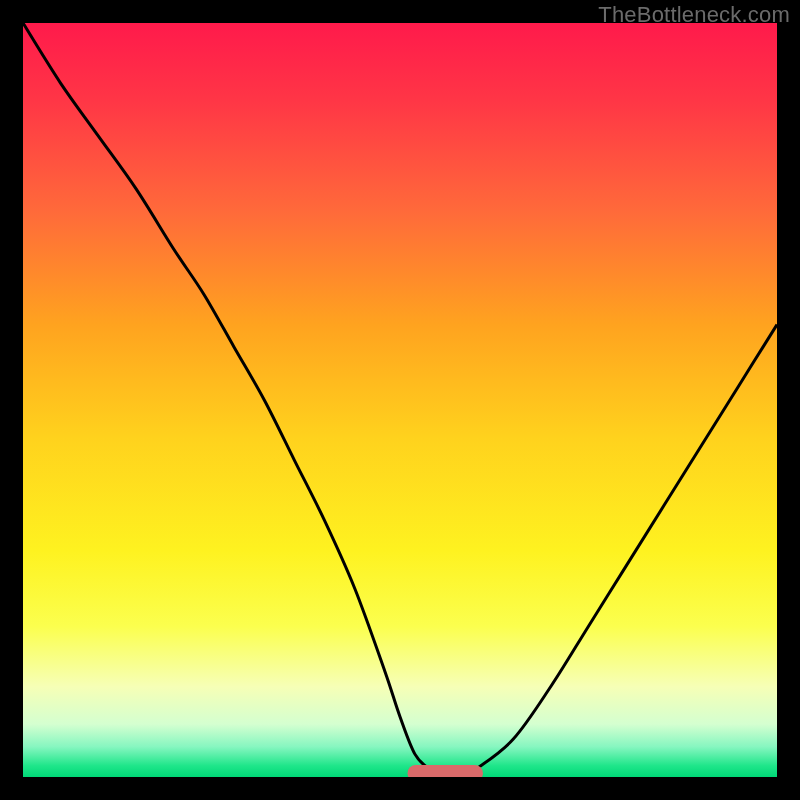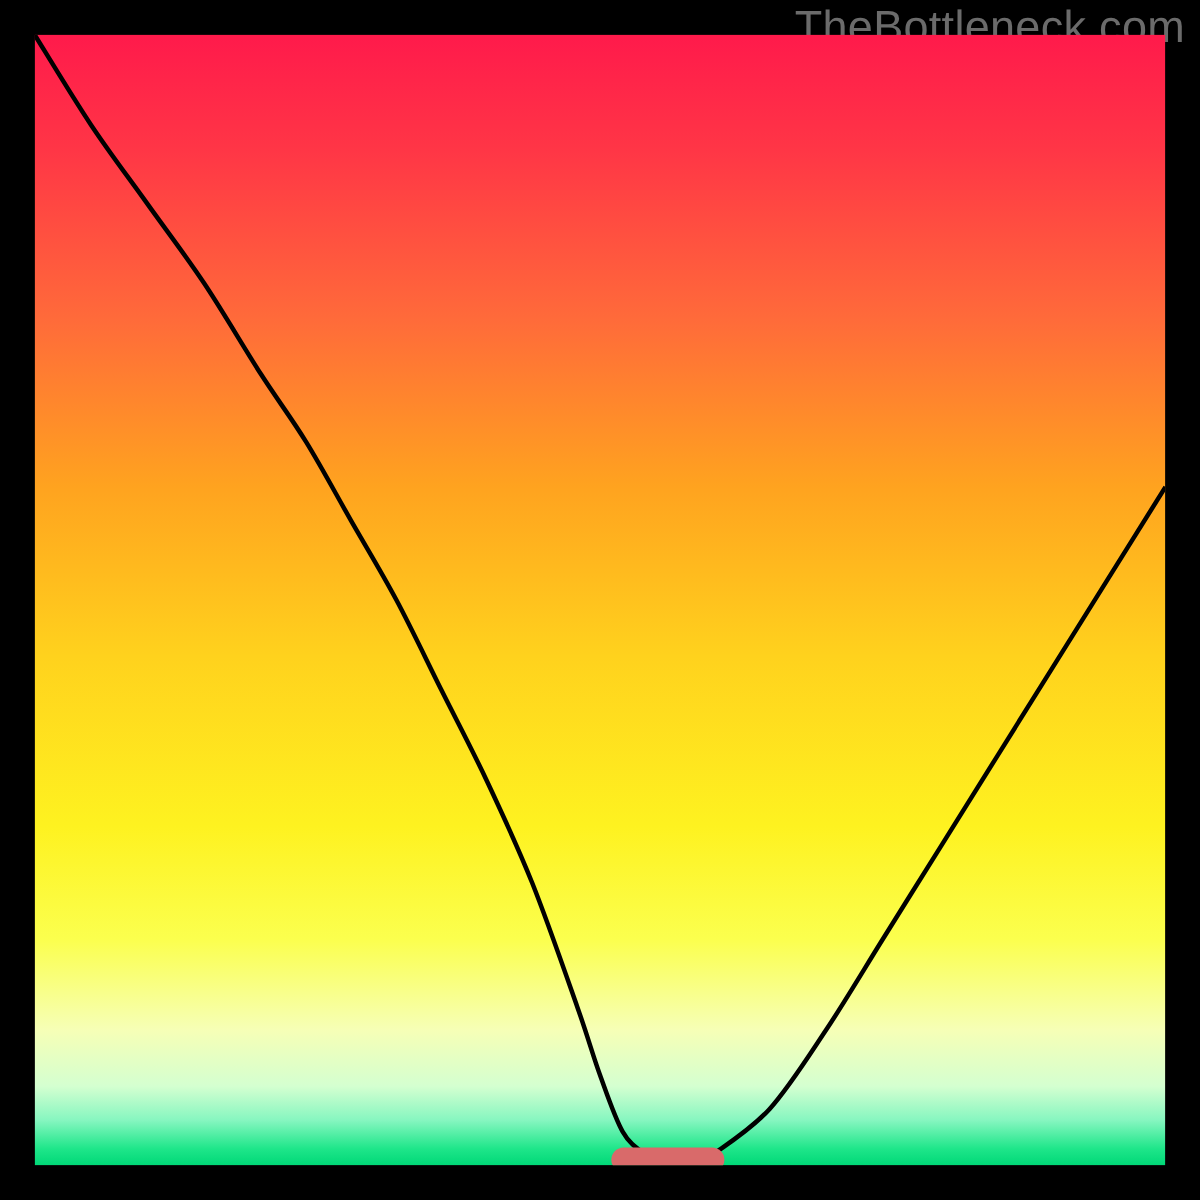--- a/index.html
+++ b/index.html
@@ -23,21 +23,21 @@
     top: 23px;
     width: 754px;
     height: 754px;
     overflow: hidden;
   }
   .watermark {
     position: absolute;
     top: 2px;
     right: 10px;
     color: #6b6b6b;
-    font-size: 30px;
+    font-size: 22px;
     font-weight: 400;
     letter-spacing: 0.2px;
     user-select: none;
   }
   svg {
     display: block;
   }
 </style>
 </head>
 <body>

